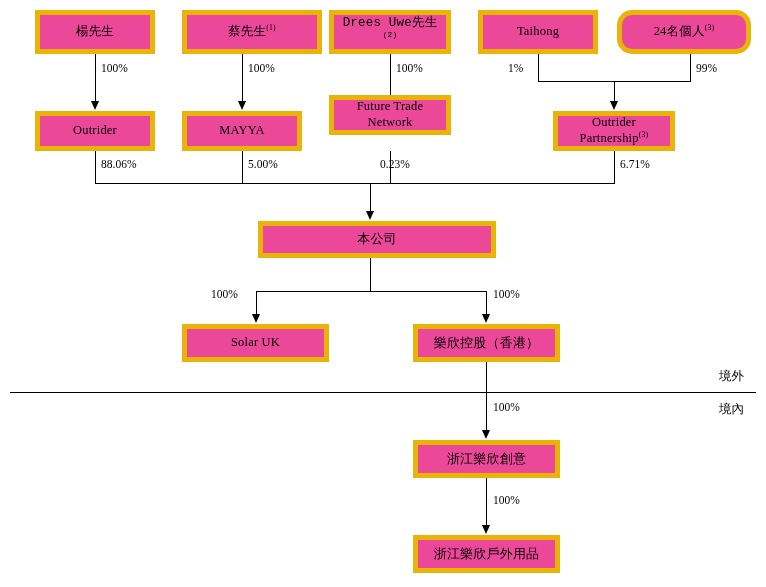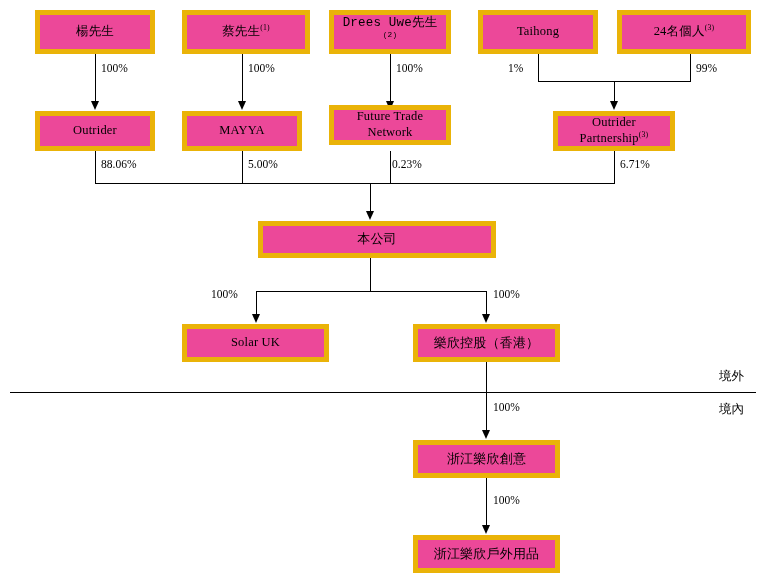--- a/index.html
+++ b/index.html
@@ -97,45 +97,45 @@
 </style>
 </head>
 <body>
 
 <div id="chart-root">
 
   <div class="node" style="left:35px; top:10px; width:120px; height:44px;">
     <span class="node-label"><span>楊先生</span><sup></sup></span>
   </div>
 
-  <div class="node" style="left:182px; top:10px; width:128px; height:44px;">
+  <div class="node" style="left:182px; top:10px; width:140px; height:44px;">
     <span class="node-label"><span>蔡先生</span><sup>(1)</sup></span>
   </div>
 
   <div class="node" style="left:329px; top:10px; width:122px; height:44px;font-family:Liberation Mono, monospace;">
     <span class="node-label"><span>Drees Uwe先生</span><sup>(2)</sup></span>
   </div>
 
   <div class="node" style="left:478px; top:10px; width:120px; height:44px;">
     <span class="node-label"><span>Taihong</span><sup></sup></span>
   </div>
 
-  <div class="node" style="left:617px; top:10px; width:134px; height:44px;">
+  <div class="node" style="left:617px; top:10px; width:134px; height:44px;border-radius:15px;">
     <span class="node-label"><span>24名個人</span><sup>(3)</sup></span>
   </div>
 
   <div class="node" style="left:35px; top:111px; width:120px; height:40px;">
     <span class="node-label">Outrider</span>
   </div>
 
   <div class="node" style="left:182px; top:111px; width:120px; height:40px;">
     <span class="node-label">MAYYA</span>
   </div>
 
-  <div class="node" style="left:329px; top:105px; width:122px; height:40px;">
+  <div class="node" style="left:329px; top:95px; width:122px; height:40px;">
     <span class="node-label">Future Trade
 Network</span>
   </div>
 
   <div class="node" style="left:553px; top:111px; width:122px; height:40px;">
     <span class="node-label"><span>Outrider
 Partnership</span><sup>(3)</sup></span>
   </div>
 
   <div class="node cjk" style="left:258px; top:221px; width:238px; height:37px;">
@@ -195,21 +195,21 @@
   <div class="arrow-down" style="left:481.5px; top:525px;"></div>
 
   <div class="pct" style="left:101px; top:62px;">100%</div>
   <div class="pct" style="left:248px; top:62px;">100%</div>
   <div class="pct" style="left:396px; top:62px;">100%</div>
   <div class="pct" style="left:508px; top:62px;">1%</div>
   <div class="pct" style="left:696px; top:62px;">99%</div>
 
   <div class="pct" style="left:101px; top:158px;">88.06%</div>
   <div class="pct" style="left:248px; top:158px;">5.00%</div>
-  <div class="pct" style="left:392px; top:158px;">0.23%</div>
+  <div class="pct" style="left:380px; top:158px;">0.23%</div>
   <div class="pct" style="left:620px; top:158px;">6.71%</div>
 
   <div class="pct" style="left:211px; top:288px;">100%</div>
   <div class="pct" style="left:493px; top:288px;">100%</div>
 
   <div class="pct" style="left:493px; top:401px;">100%</div>
   <div class="pct" style="left:493px; top:494px;">100%</div>
 
   <div class="divider-line" style="left:10px; top:392px; width:746px;"></div>
   <div class="region-label" style="left:719px; top:368px;">境外</div>

